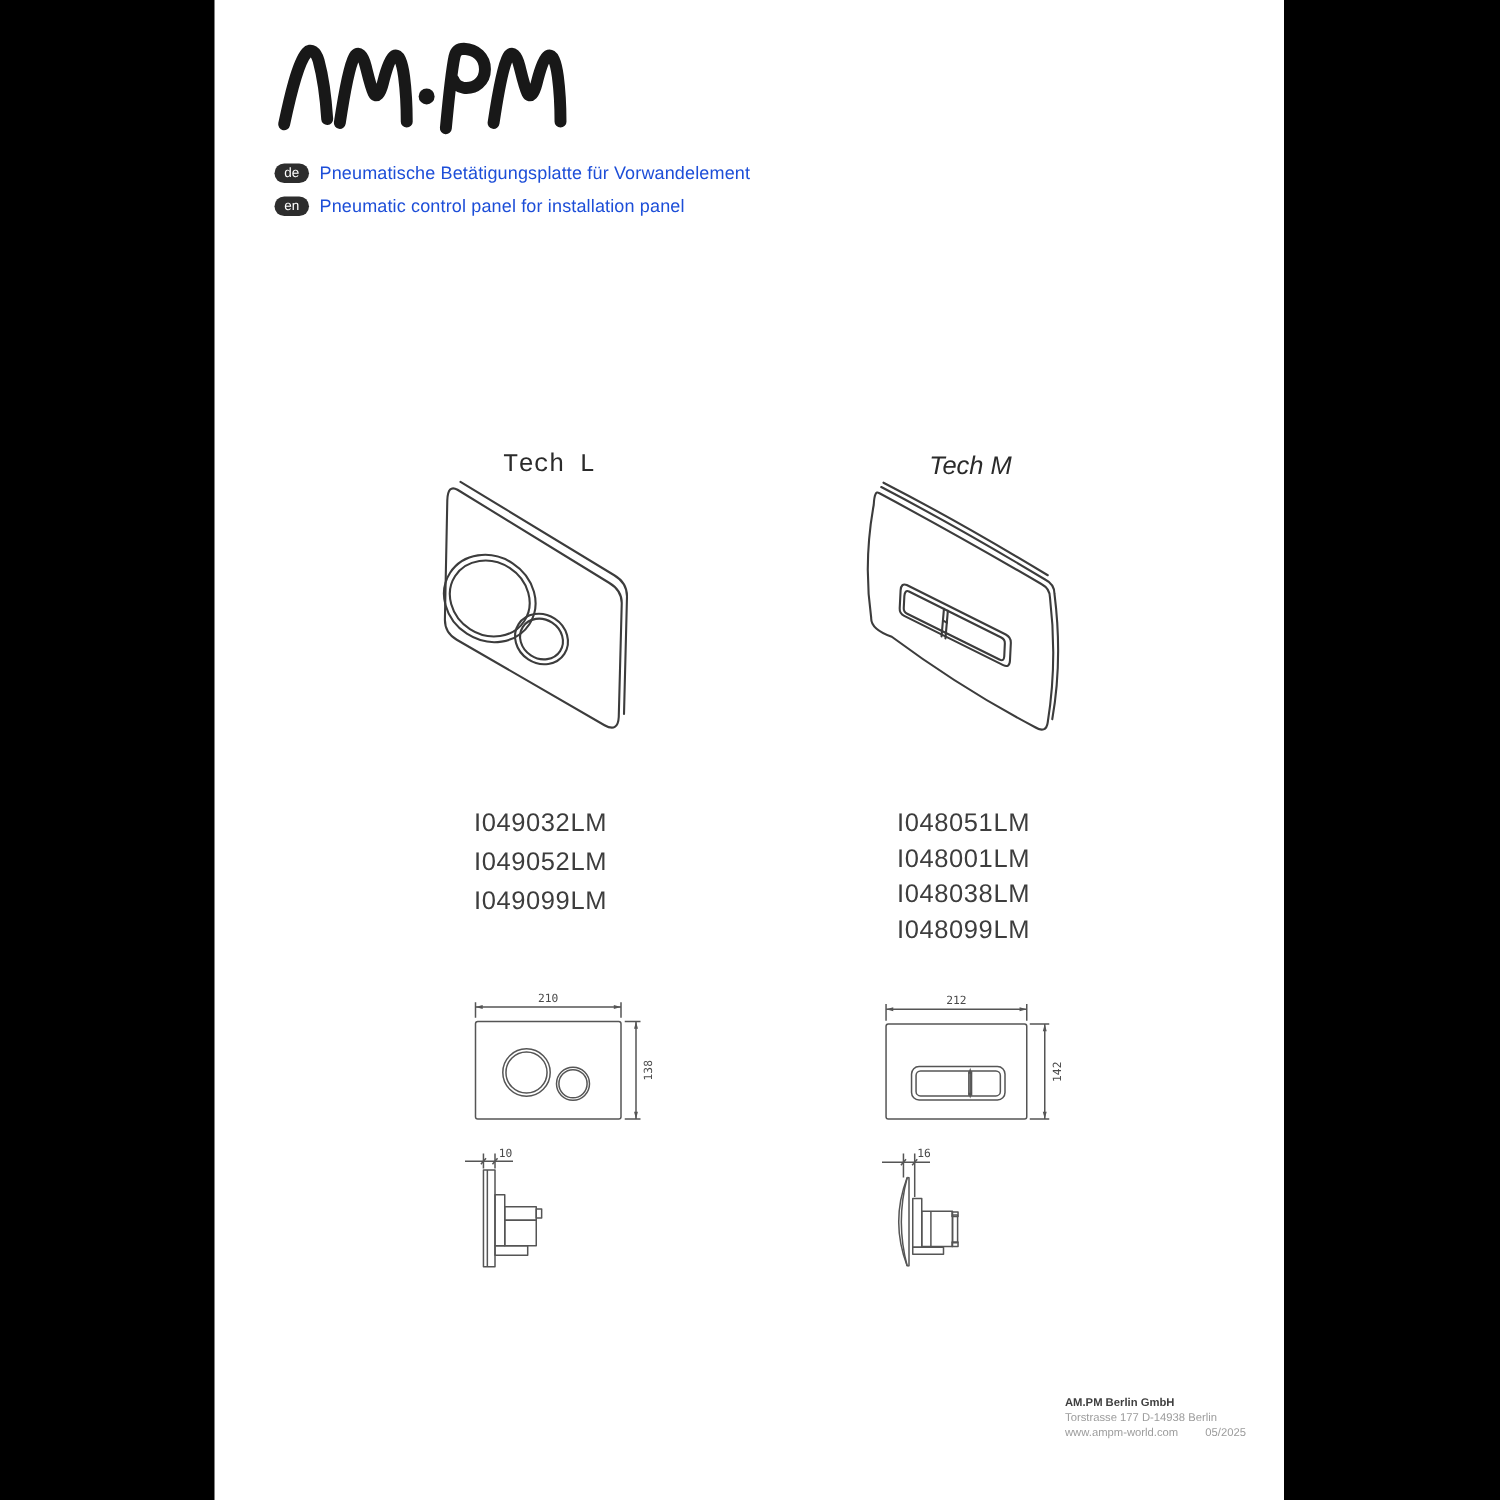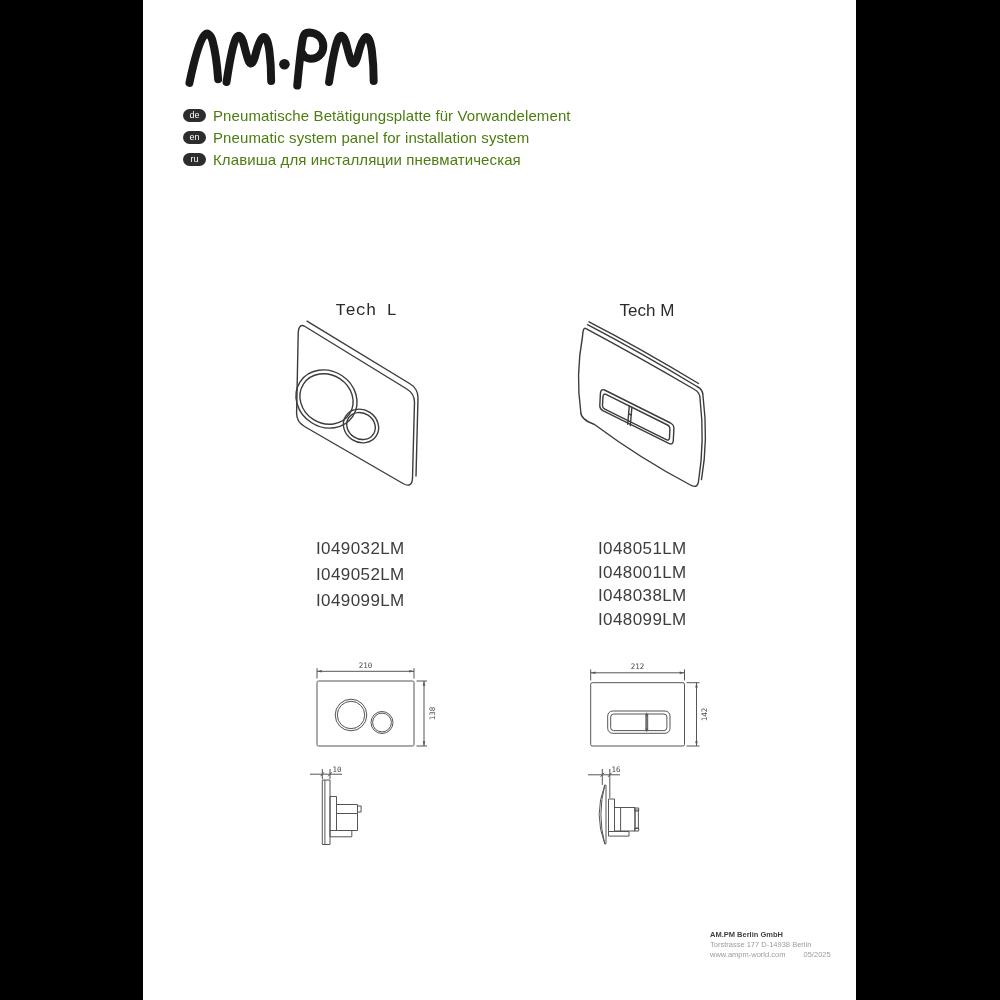--- a/index.html
+++ b/index.html
@@ -18,25 +18,25 @@
   .logo path{fill:none;stroke:#181818;stroke-width:9;stroke-linecap:round;stroke-linejoin:round;}
   .logo circle{fill:#181818;}
   
   .langs{left:40px;top:104px;}
   .lang-row{display:flex;align-items:center;height:22px;}
   .badge{
     display:inline-block;width:23px;height:13px;border-radius:7px;
     background:#2d2d2d;color:#fff;font-size:9px;line-height:13px;
     text-align:center;flex:0 0 23px;
   }
-  .lang-text{margin-left:7px;font-size:15px;color:#4d7c0f;letter-spacing:0.1px;white-space:nowrap;}
+  .lang-text{margin-left:7px;font-size:12px;color:#1d4ed8;letter-spacing:0.1px;white-space:nowrap;}
   
   .tech-label{width:130px;text-align:center;font-size:17px;color:#2b2b2b;}
   .tech-label.l{left:158px;top:301px;font-family:Liberation Mono, monospace;}
-  .tech-label.m{left:439px;top:301px;}
+  .tech-label.m{left:439px;top:301px;font-style:italic;}
   
   svg{overflow:visible;}
   .draw path,.draw line,.draw rect,.draw ellipse{fill:none;stroke:#3c3c3c;stroke-width:1.4;stroke-linejoin:round;stroke-linecap:round;}
   .dim path,.dim line,.dim rect,.dim circle{fill:none;stroke:#555;stroke-width:1;stroke-linejoin:round;}
   .dim polygon{fill:#555;stroke:none;}
   .dim text{fill:#4a4a4a;font-size:7.5px;font-family:"DejaVu Sans Mono", monospace;}
   
   .codes{font-size:17px;color:#3d3d3d;letter-spacing:0.4px;}
   .codes.l{left:173px;top:536px;}
   .codes.l .code-line{line-height:26px;}
@@ -59,25 +59,21 @@
     <path d="M 163,60 C 166,40 170,17 174,10 C 177,5 180.5,9 182.5,17 C 184.5,25 186.5,33.5 188.5,37.5 C 190.5,41.5 193.5,38 195.5,30 C 197.5,22 200.5,11.5 204,9.5 C 207.5,7.5 210,14 211.5,25 C 212.8,35 213.5,49 213.5,59"></path>
   </svg>
 
   <div class="abs langs">
     <div class="lang-row">
       <span class="badge">de</span>
       <span class="lang-text">Pneumatische Betätigungsplatte für Vorwandelement</span>
     </div>
     <div class="lang-row">
       <span class="badge">en</span>
-      <span class="lang-text">Pneumatic system panel for installation system</span>
-    </div>
-    <div class="lang-row">
-      <span class="badge">ru</span>
-      <span class="lang-text">Клавиша для инсталляции пневматическая</span>
+      <span class="lang-text">Pneumatic control panel for installation panel</span>
     </div>
   </div>
 
   <div class="abs tech-label l">Tech L</div>
   <div class="abs tech-label m">Tech M</div>
 
   <svg class="abs draw" style="left:147px;top:320px;width:140px;height:175px;" viewBox="0 0 140 175">
     <path d="M 15,6.5 L 116,68.5 Q 124.5,73.5 124.5,82 L 122.5,158 Q 122,168.5 113,163.5 L 14.5,106.5 Q 6.5,102 6.6,93 L 8.2,13.5 Q 8.6,2.8 15,6.5 Z"></path>
     <path d="M 17,1.2 L 119.5,63.5 Q 128,68.5 128,77.5 L 126,156"></path>
     <ellipse cx="36.5" cy="79" rx="31.5" ry="28" transform="rotate(33 36.5 79)"></ellipse>

